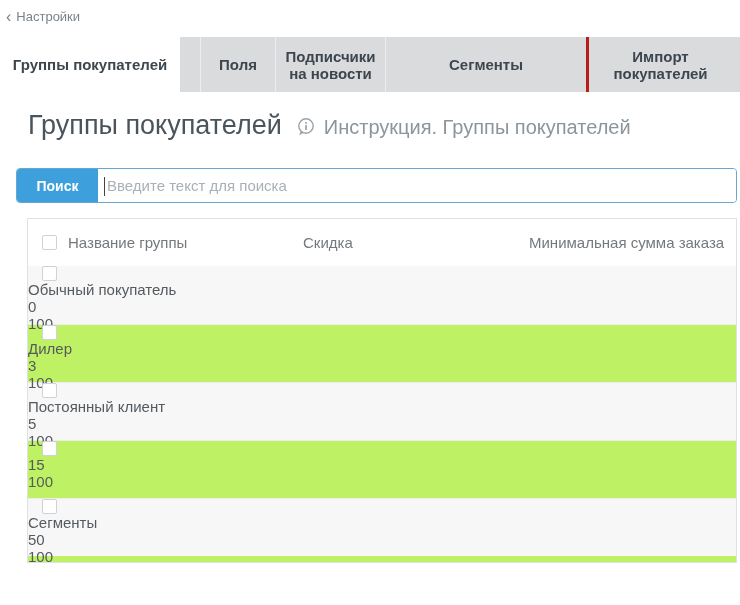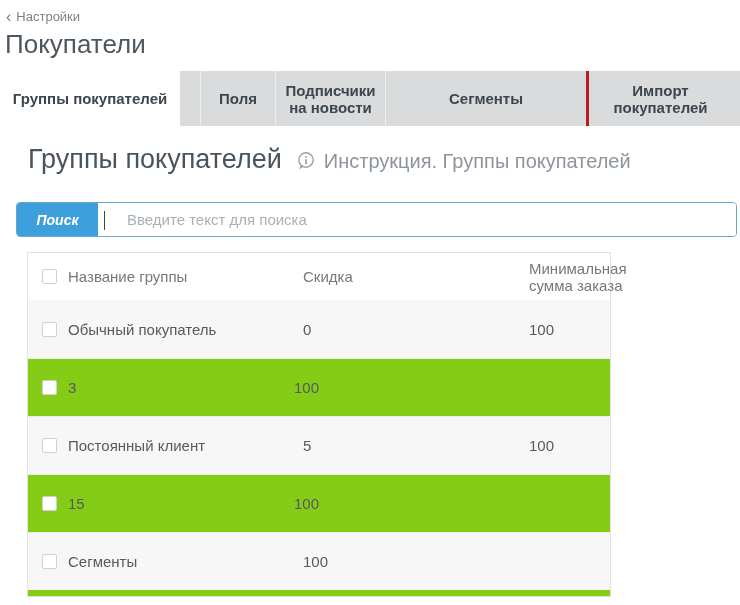--- a/index.html
+++ b/index.html
@@ -97,28 +97,26 @@
     width: 81px;
     height: 100%;
     background: #3d9fdb;
     color: #ffffff;
     border: none;
     font-size: 14px;
     font-weight: 700;
     font-family: inherit;
     cursor: pointer;
     flex-shrink: 0;
-    font-style: italic;
   }
   .search-field-wrap {
     position: relative;
     flex: 1;
     display: flex;
     align-items: center;
-    padding-left: 20px;
   }
   .search-input {
     width: 100%;
     height: 100%;
     border: none;
     outline: none;
     padding-left: 9px;
     font-size: 15px;
     font-family: inherit;
     color: #555a5f;
@@ -126,31 +124,31 @@
   .search-input::placeholder { color: #a9b0b6; opacity: 1; }
   .caret {
     position: absolute;
     left: 6px; top: 8px;
     width: 1px; height: 19px;
     background: #444;
   }
   
   .groups-table {
     margin: 15px 0 0 27px;
-    width: 584px;
+    width: 710px;
     border: 1px solid #dfe1e3;
-    background: #84cc16;
+    background: #bef264;
     padding-bottom: 6px;
   }
   .t-row {
     display: flex;
-    align-items: center;
     height: 58px;
     border-top: 1px solid #ececec;
     cursor: pointer;
+    flex-direction: column;
   }
   .t-row.striped { background: #f7f7f7; }
   .t-row:first-of-type { border-top: none; }
   .t-head {
     display: flex;
     align-items: center;
     height: 47px;
     background: #ffffff;
     cursor: default;
   }
@@ -169,21 +167,20 @@
   }
 </style>
 </head>
 <body>
 
 <div class="topbar">
   <a class="breadcrumb">
     <span class="chev">‹</span>
     <span>Настройки</span>
   </a>
-  <div class="page-title">Покупатели</div>
 </div>
 
 <div class="tabbar">
   <div class="tab active">Группы покупателей</div>
   <div class="tab">Поля</div>
   <div class="tab">Подписчики на новости</div>
   <div class="tab">Сегменты</div>
   <div class="tab">Импорт покупателей</div>
 </div>
 
@@ -224,20 +221,21 @@
     </div>
     <div class="cell-name">Обычный покупатель</div>
     <div class="cell-discount">0</div>
     <div class="cell-min">100</div>
   </div>
 
   <div class="t-row">
     <div class="cell-check">
       <div class="checkbox"></div>
     </div>
+    <div class="cell-name">Дилер</div>
     <div class="cell-discount">3</div>
     <div class="cell-min">100</div>
   </div>
 
   <div class="t-row striped">
     <div class="cell-check">
       <div class="checkbox"></div>
     </div>
     <div class="cell-name">Постоянный клиент</div>
     <div class="cell-discount">5</div>
@@ -250,16 +248,17 @@
     </div>
     <div class="cell-discount">15</div>
     <div class="cell-min">100</div>
   </div>
 
   <div class="t-row striped">
     <div class="cell-check">
       <div class="checkbox"></div>
     </div>
     <div class="cell-name">Сегменты</div>
+    <div class="cell-discount">50</div>
     <div class="cell-min">100</div>
   </div>
 </div>
 </div>
 
 </body></html>

